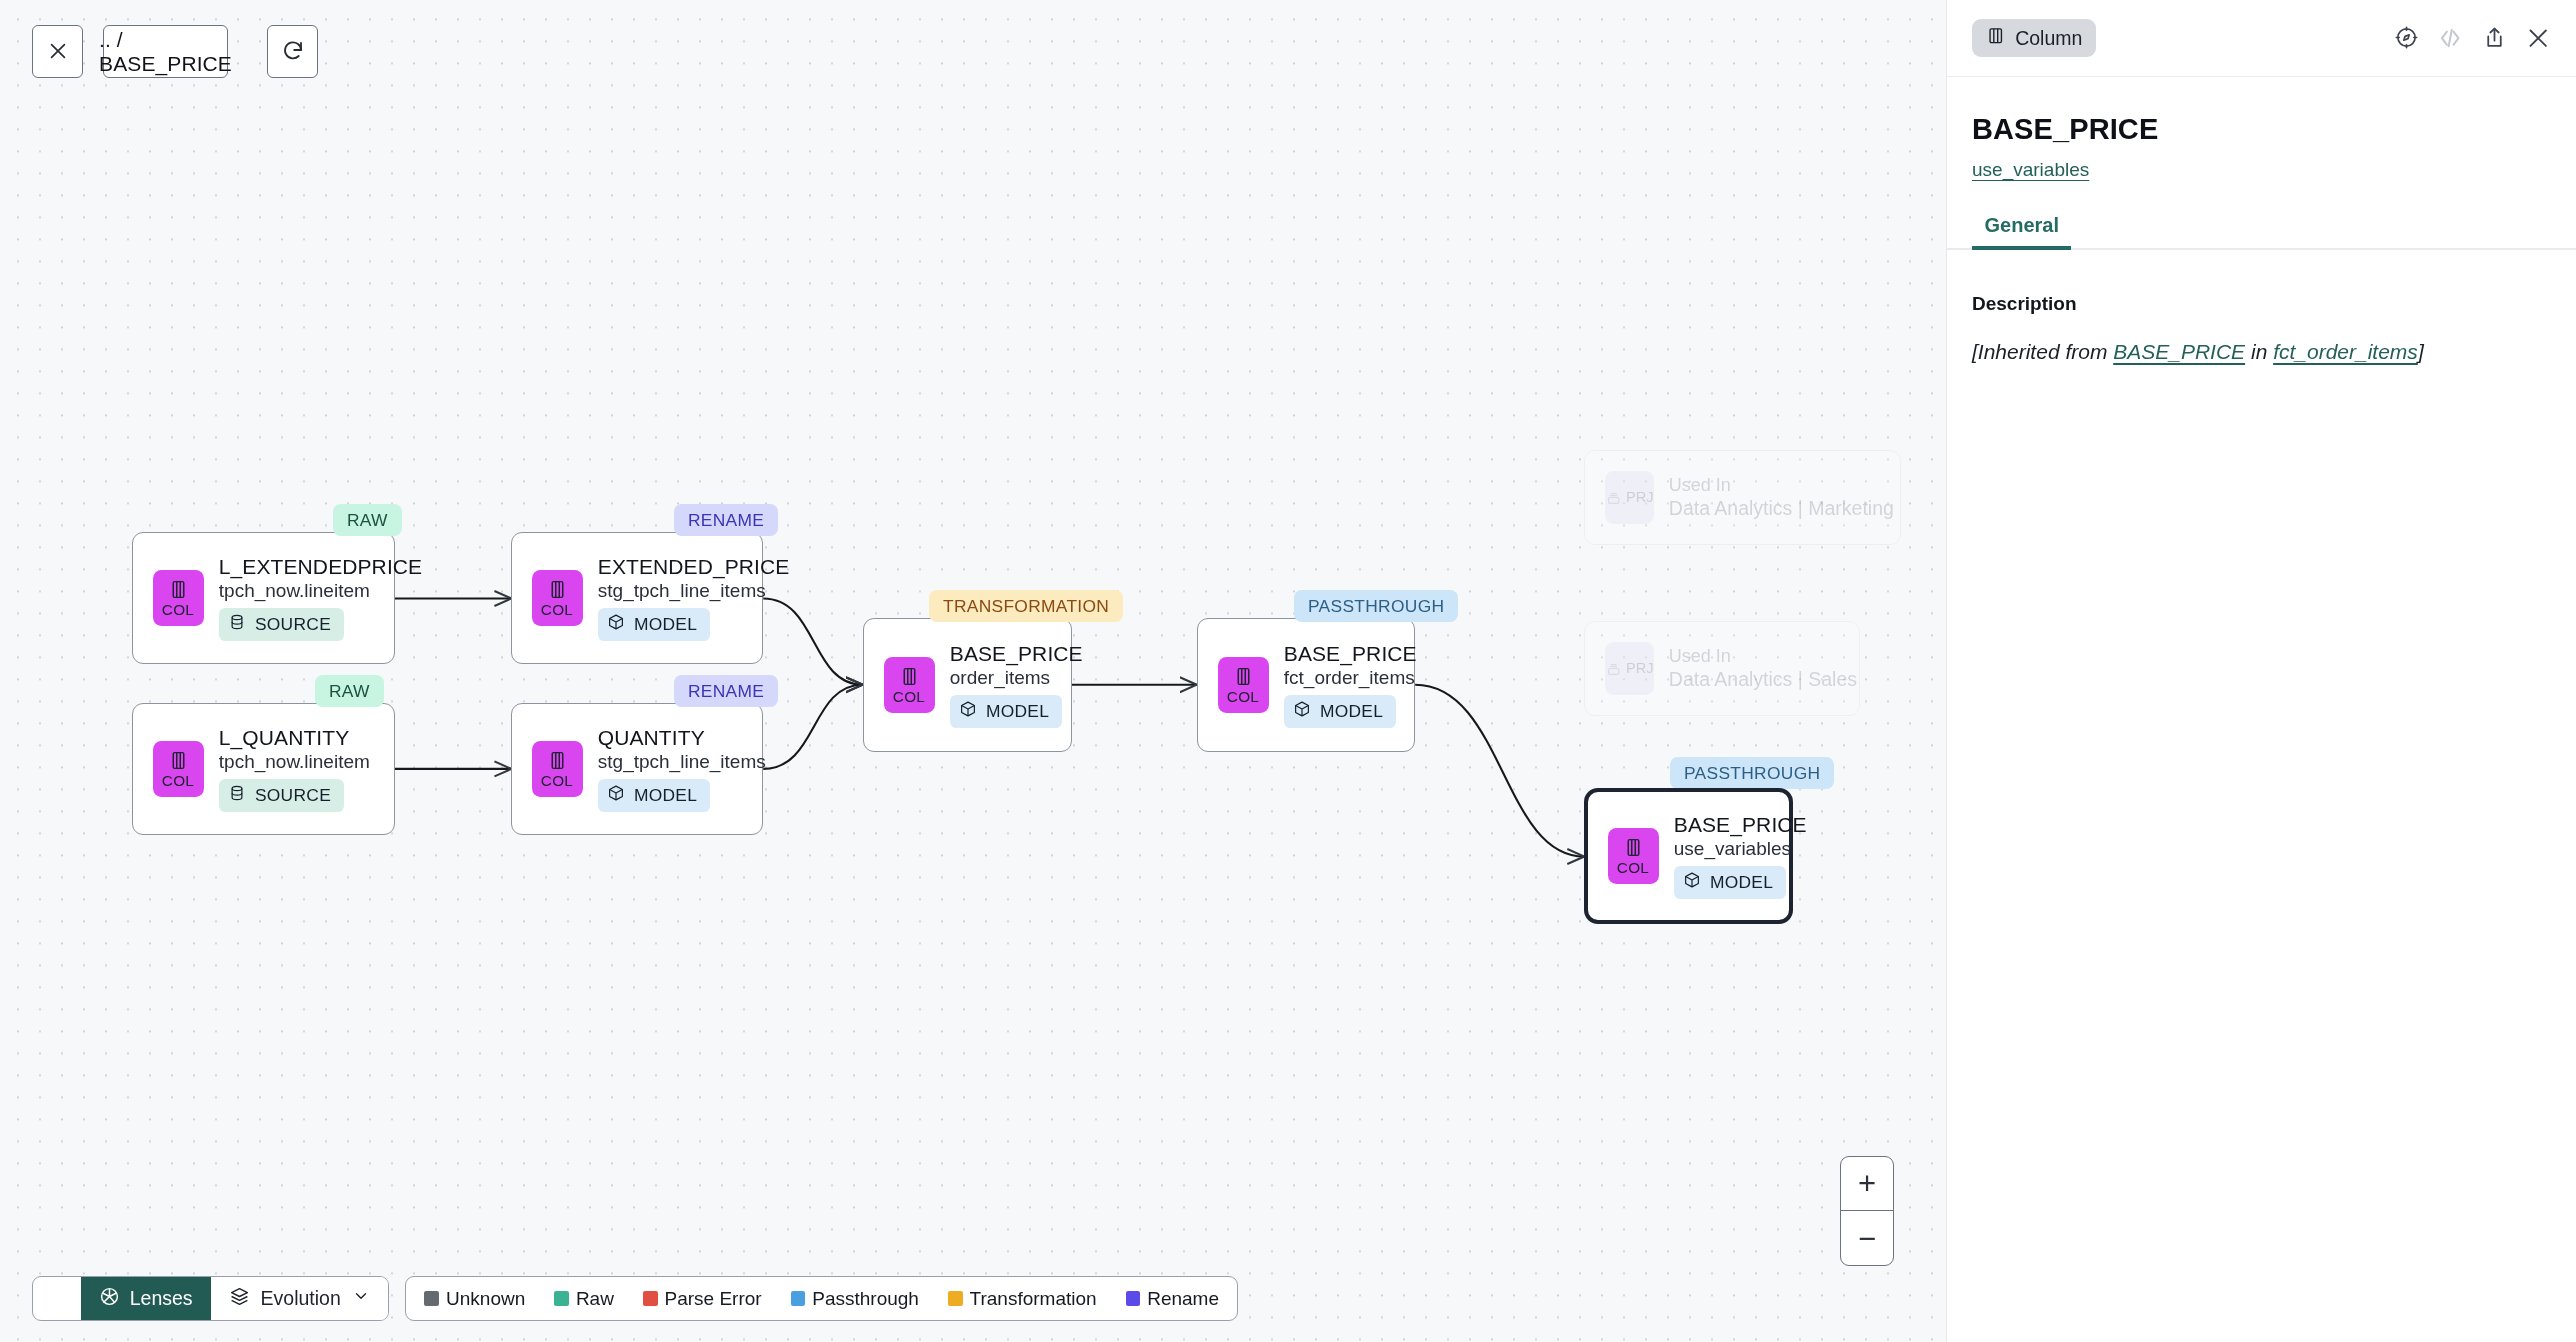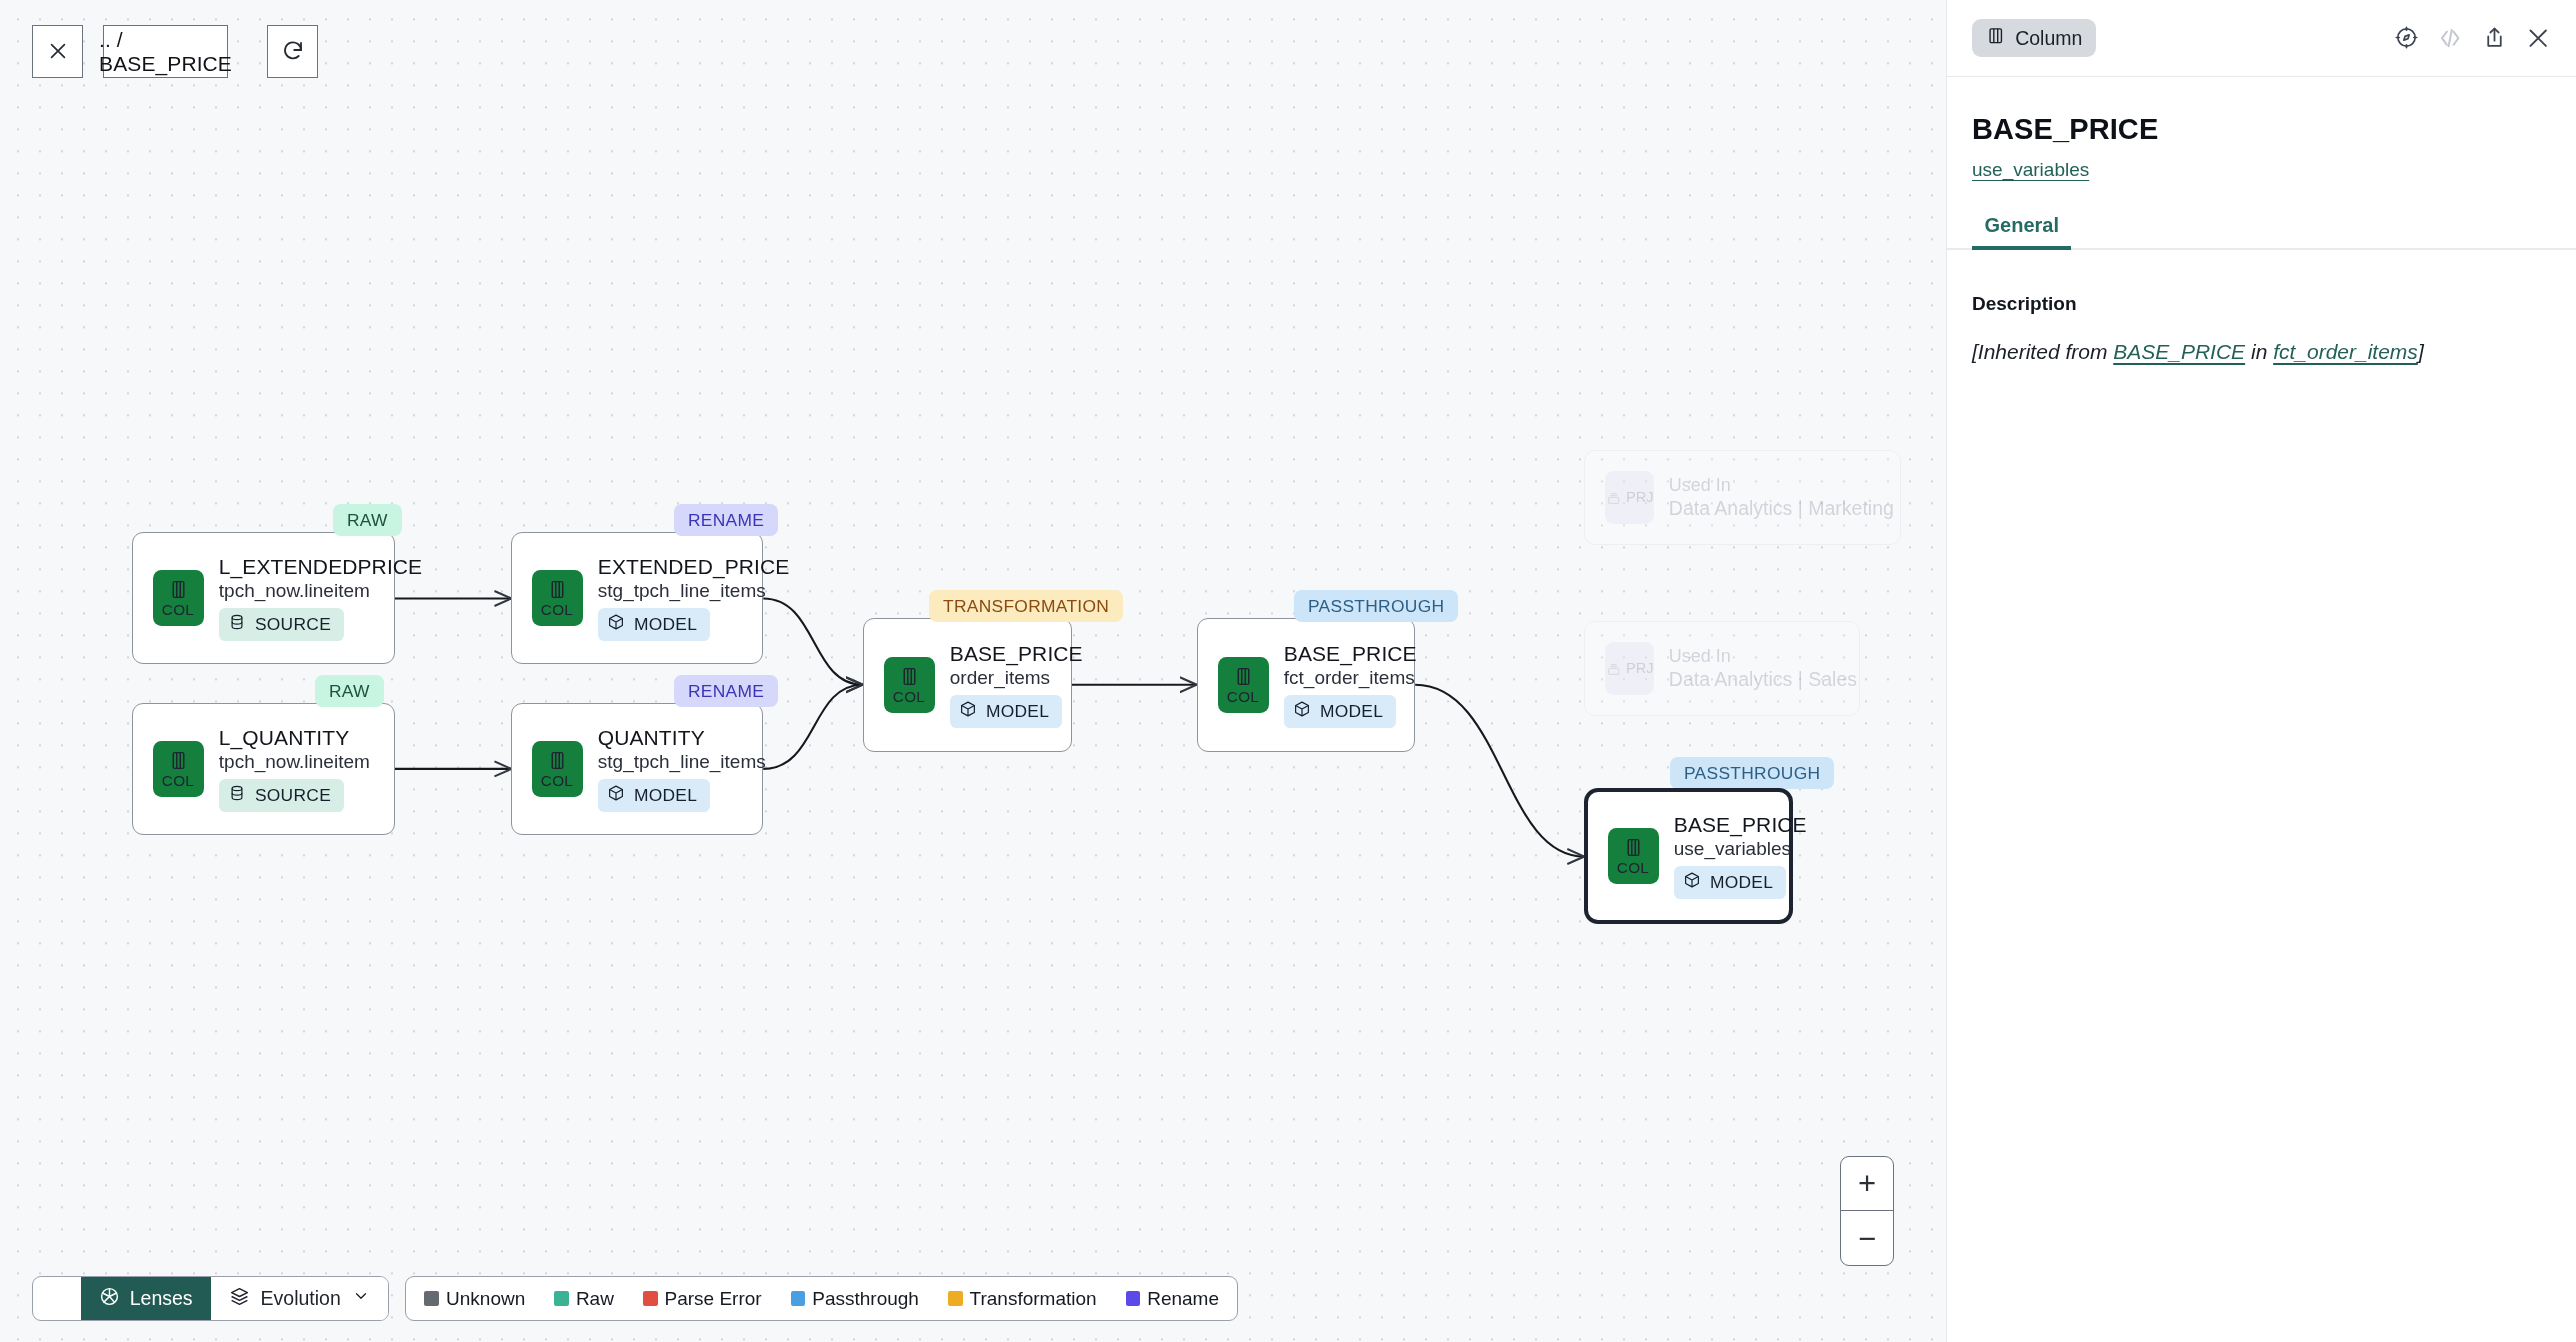--- a/index.html
+++ b/index.html
@@ -21,21 +21,21 @@
     background-position: 7px 8.4px;
     overflow: hidden;
   }
   #edges { position: absolute; left: 0; top: 0; width: 1946px; height: 1343px; pointer-events: none; }
 
   
   .tl-btn {
     position: absolute;
     background: #fff;
     border: 1.6px solid #6b7280;
-    border-radius: 0;
+    border-radius: 6px;
     display: flex; align-items: center; justify-content: center;
     color: #252a33;
   }
   #btn-close-graph { left: 32px; top: 25px; width: 51px; height: 53px; }
   #btn-breadcrumb  { left: 103px; top: 25px; width: 125px; height: 53px;
                      font-size: 21px; color: #111318; letter-spacing: 0.1px; }
   #btn-refresh     { left: 267px; top: 25px; width: 51px; height: 53px; }
 
   
   .node {
@@ -43,21 +43,21 @@
     background: #fff;
     border: 1.5px solid #8e949f;
     border-radius: 11px;
     display: flex; align-items: center;
     padding-left: 19.5px;
     z-index: 5;
   }
   .node.selected { border: 4.2px solid #1d2330; border-radius: 14px; z-index: 7; }
   .node-icon {
     width: 51px; height: 56px;
-    background: #15803d;
+    background: #d946ef;
     border-radius: 8.4px;
     display: flex; flex-direction: column;
     align-items: center; justify-content: center;
     gap: 1.4px; flex: none;
   }
   .node-icon .lbl { font-size: 15.3px; color: #1f2430; letter-spacing: 0.3px; line-height: 1; }
   .node-body { margin-left: 15.3px; display: flex; flex-direction: column; gap: 2.8px; }
   .node-title { font-size: 21px; color: #12151c; line-height: 1.1; letter-spacing: 0.1px; }
   .node-sub   { font-size: 19px; color: #2a2f3a; line-height: 1.1; }
   .node-tag {

